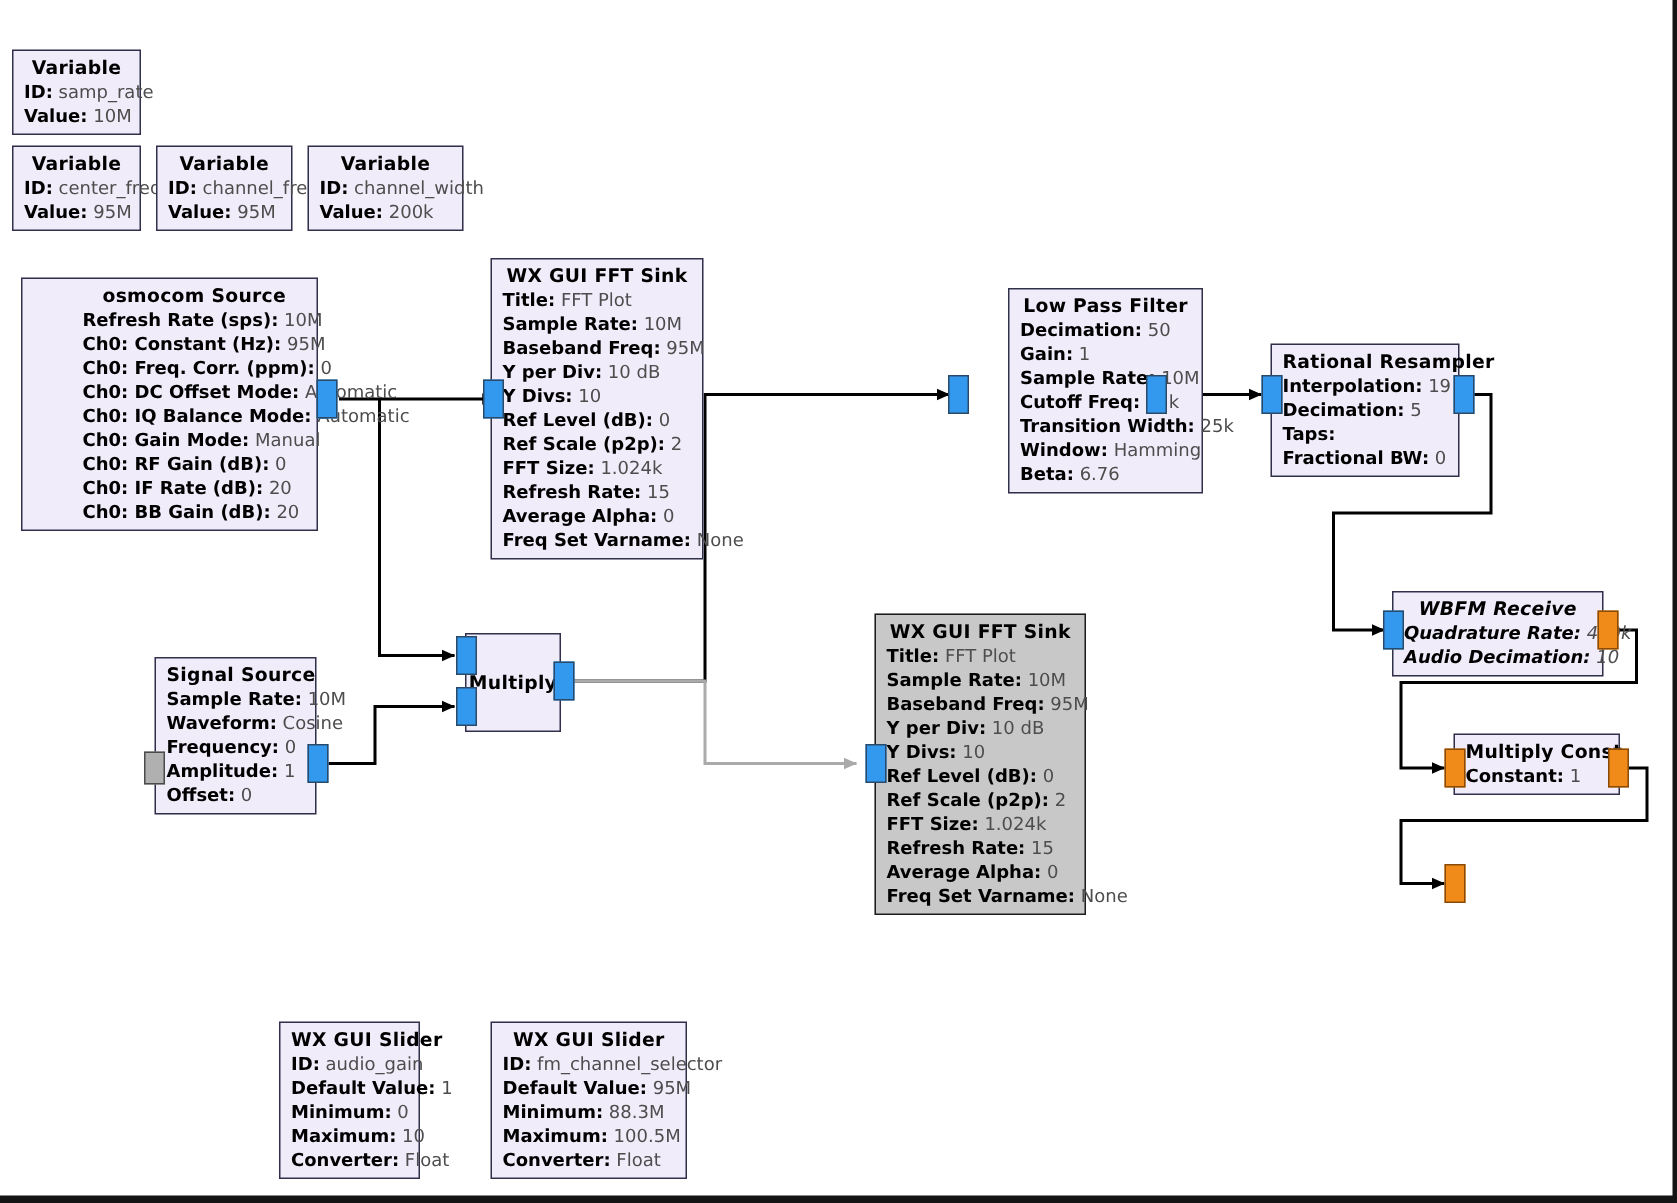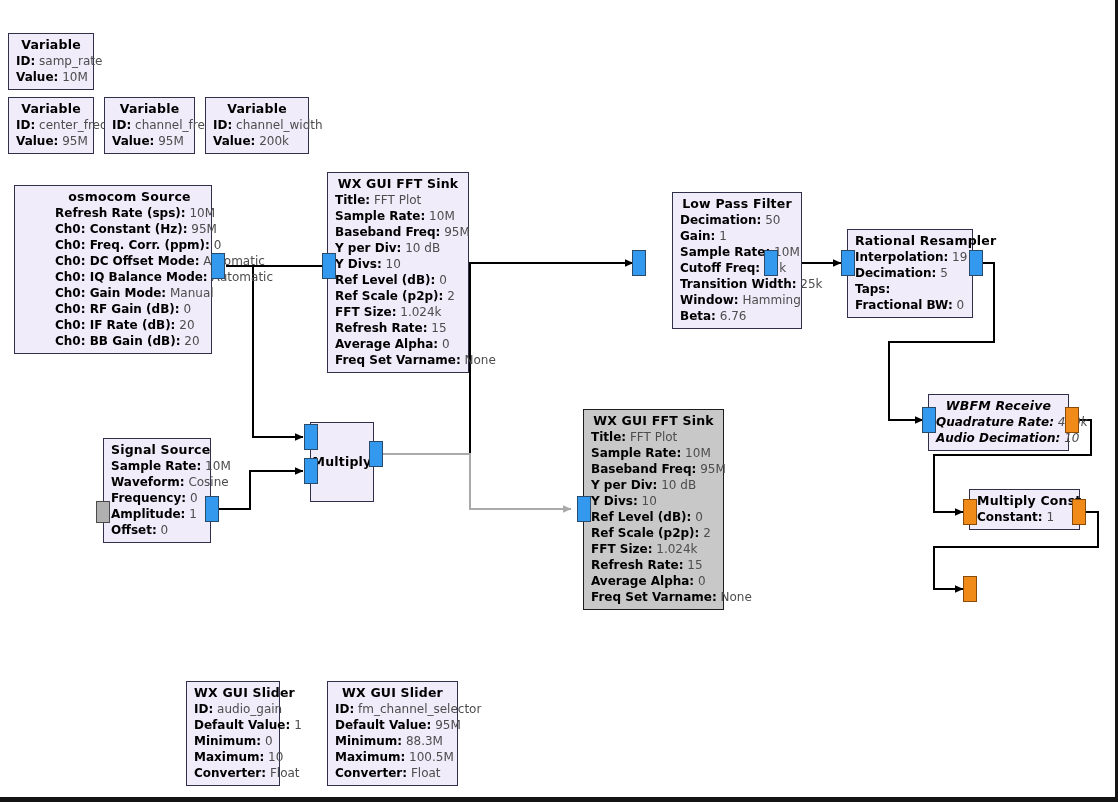--- a/index.html
+++ b/index.html
@@ -168,21 +168,21 @@
     <span class="t">Signal Source</span>
     <span class="r"><b>Sample Rate:</b> <span>10M</span></span>
     <span class="r"><b>Waveform:</b> <span>Cosine</span></span>
     <span class="r"><b>Frequency:</b> <span>0</span></span>
     <span class="r"><b>Amplitude:</b> <span>1</span></span>
     <span class="r"><b>Offset:</b> <span>0</span></span>
   </div>
   <div class="port ms sm" style="left:96px; top:501px;"></div>
   <div class="port cx" style="left:205px; top:496px;"></div>
 
-  <div class="blk centeronly" style="left:310px; top:422px; width:64px; height:80px; display:flex; align-items:center; justify-content:center;">
+  <div class="blk centeronly" style="left:310px; top:422px; width:64px; height:66px; display:flex; align-items:center; justify-content:center;">
     <span class="t">Multiply</span>
   </div>
   <div class="port cx" style="left:304px; top:424px;"></div>
   <div class="port cx" style="left:304px; top:458px;"></div>
   <div class="port cx" style="left:369px; top:441px;"></div>
 
   <div class="blk disabled" style="left:583px; top:409px; width:141px;">
     <span class="t">WX GUI FFT Sink</span>
     <span class="r"><b>Title:</b> <span>FFT Plot</span></span>
     <span class="r"><b>Sample Rate:</b> <span>10M</span></span>

